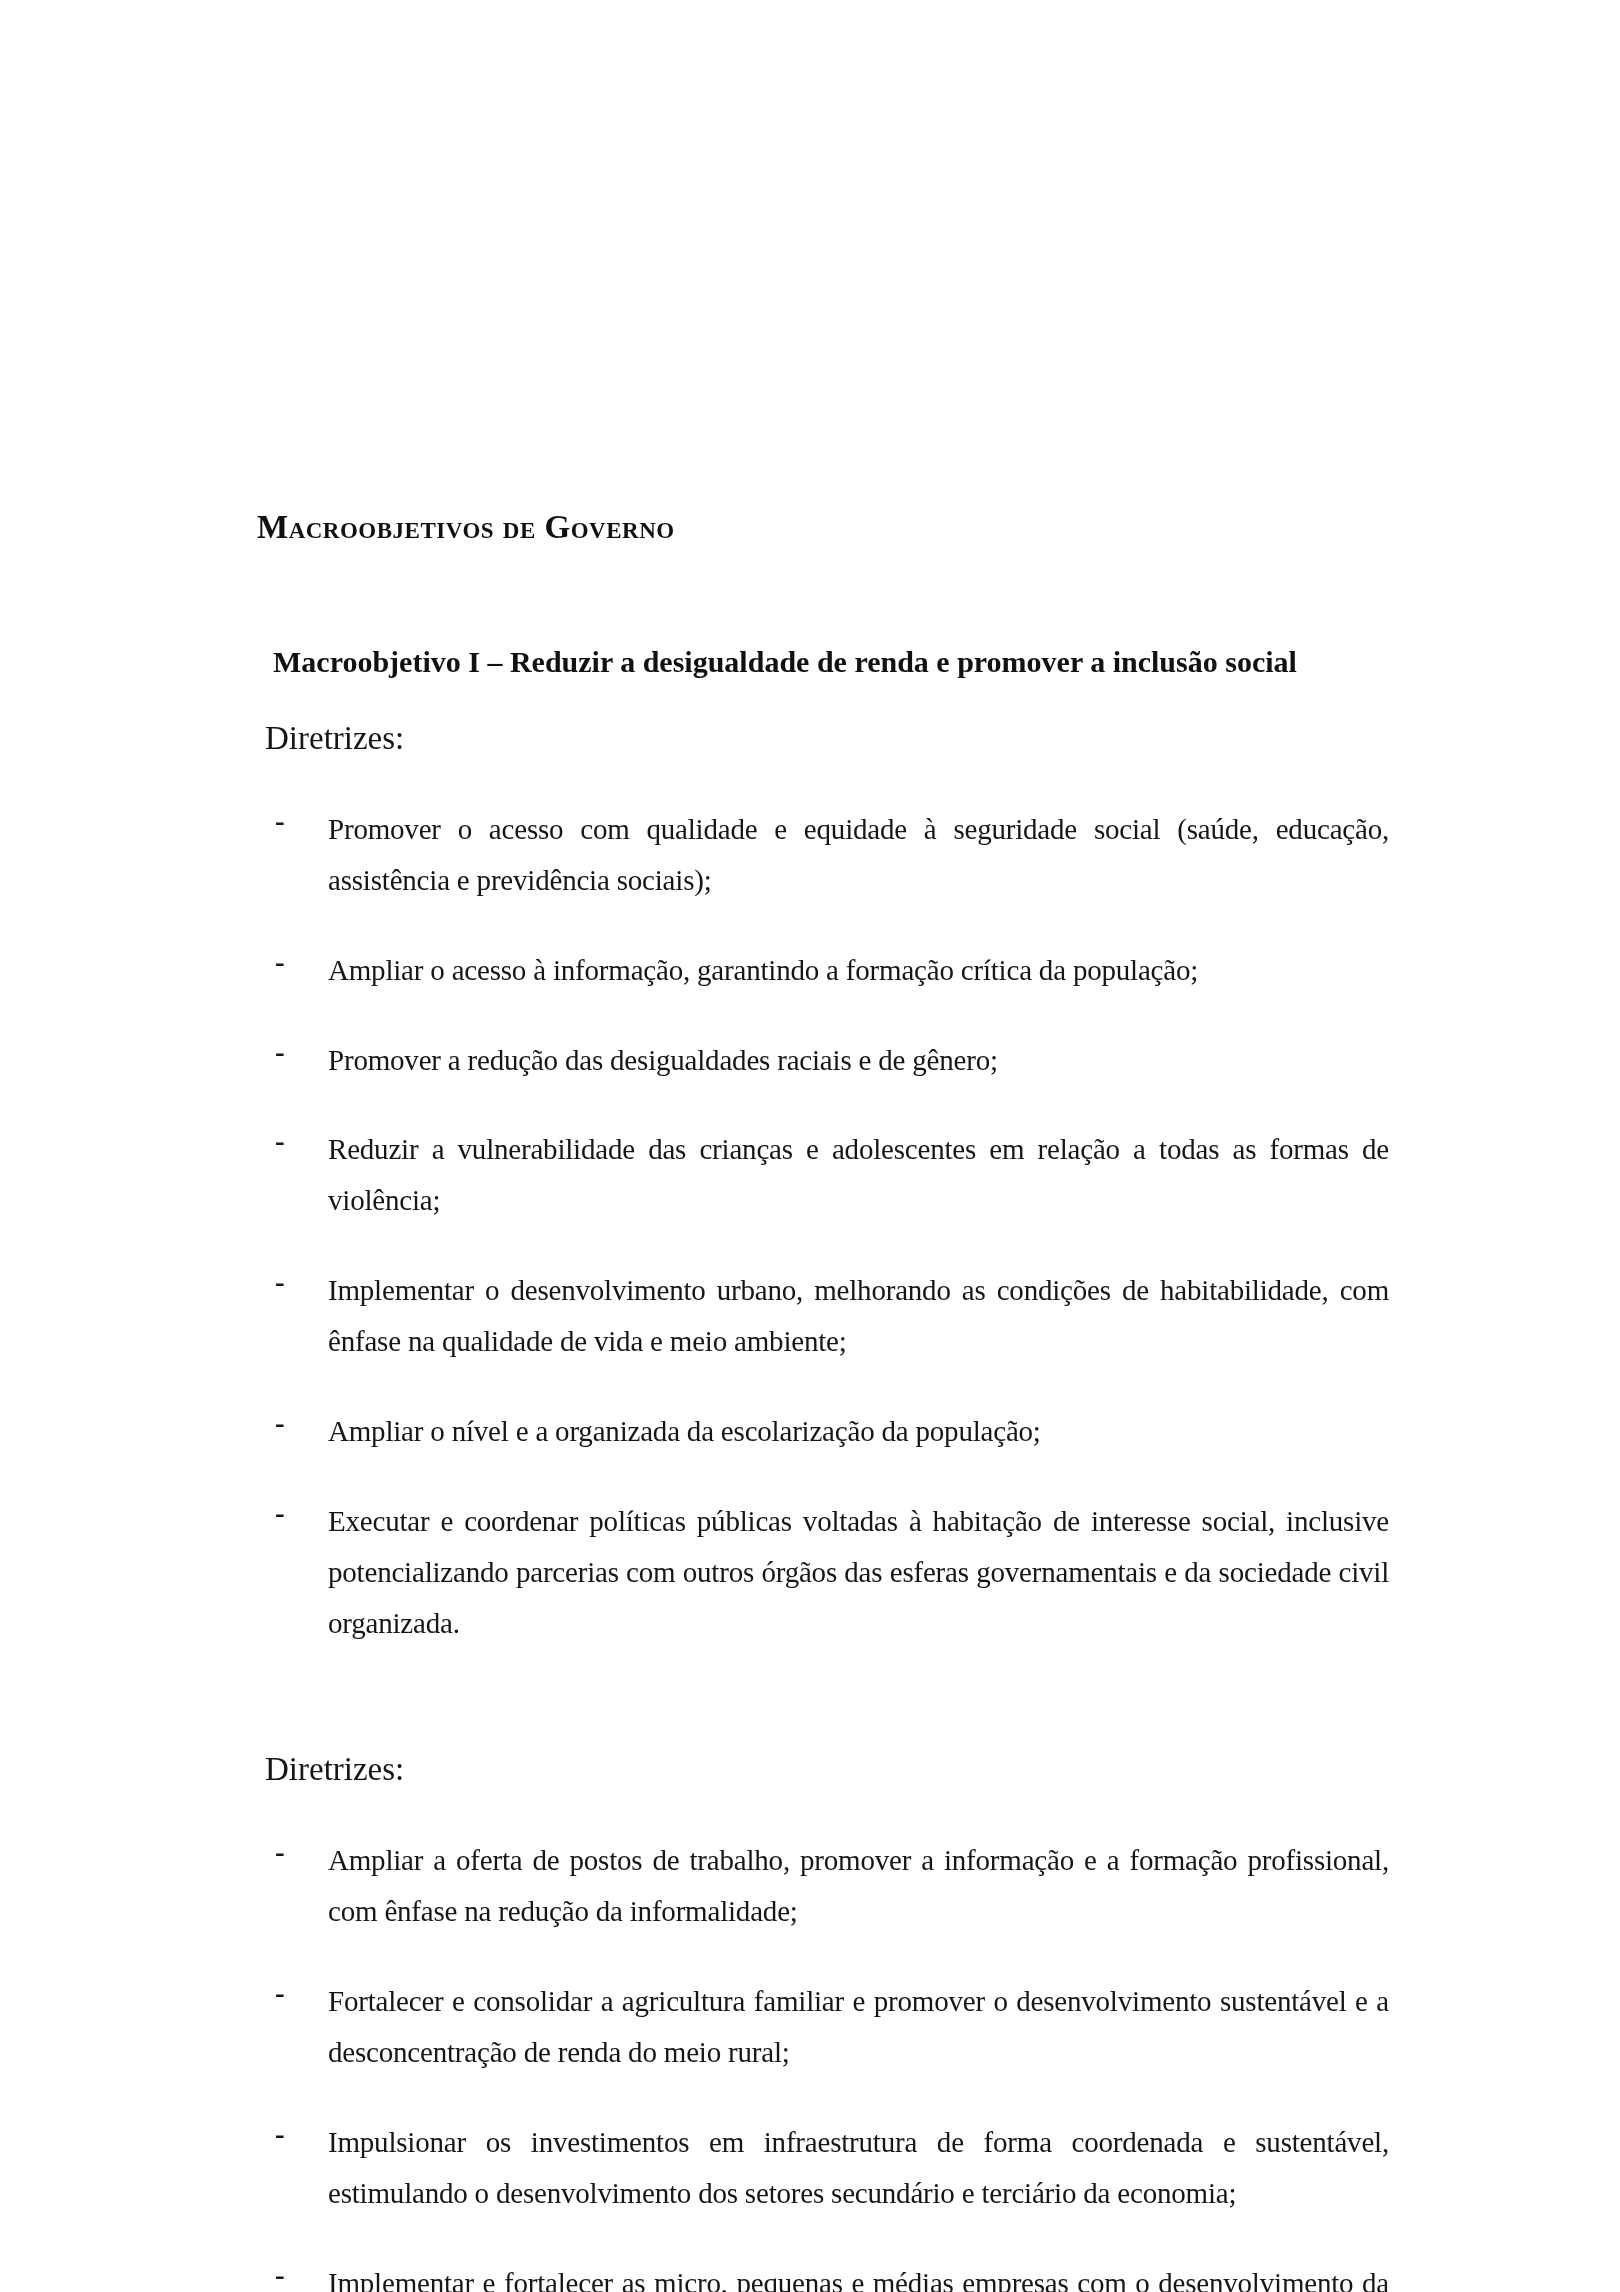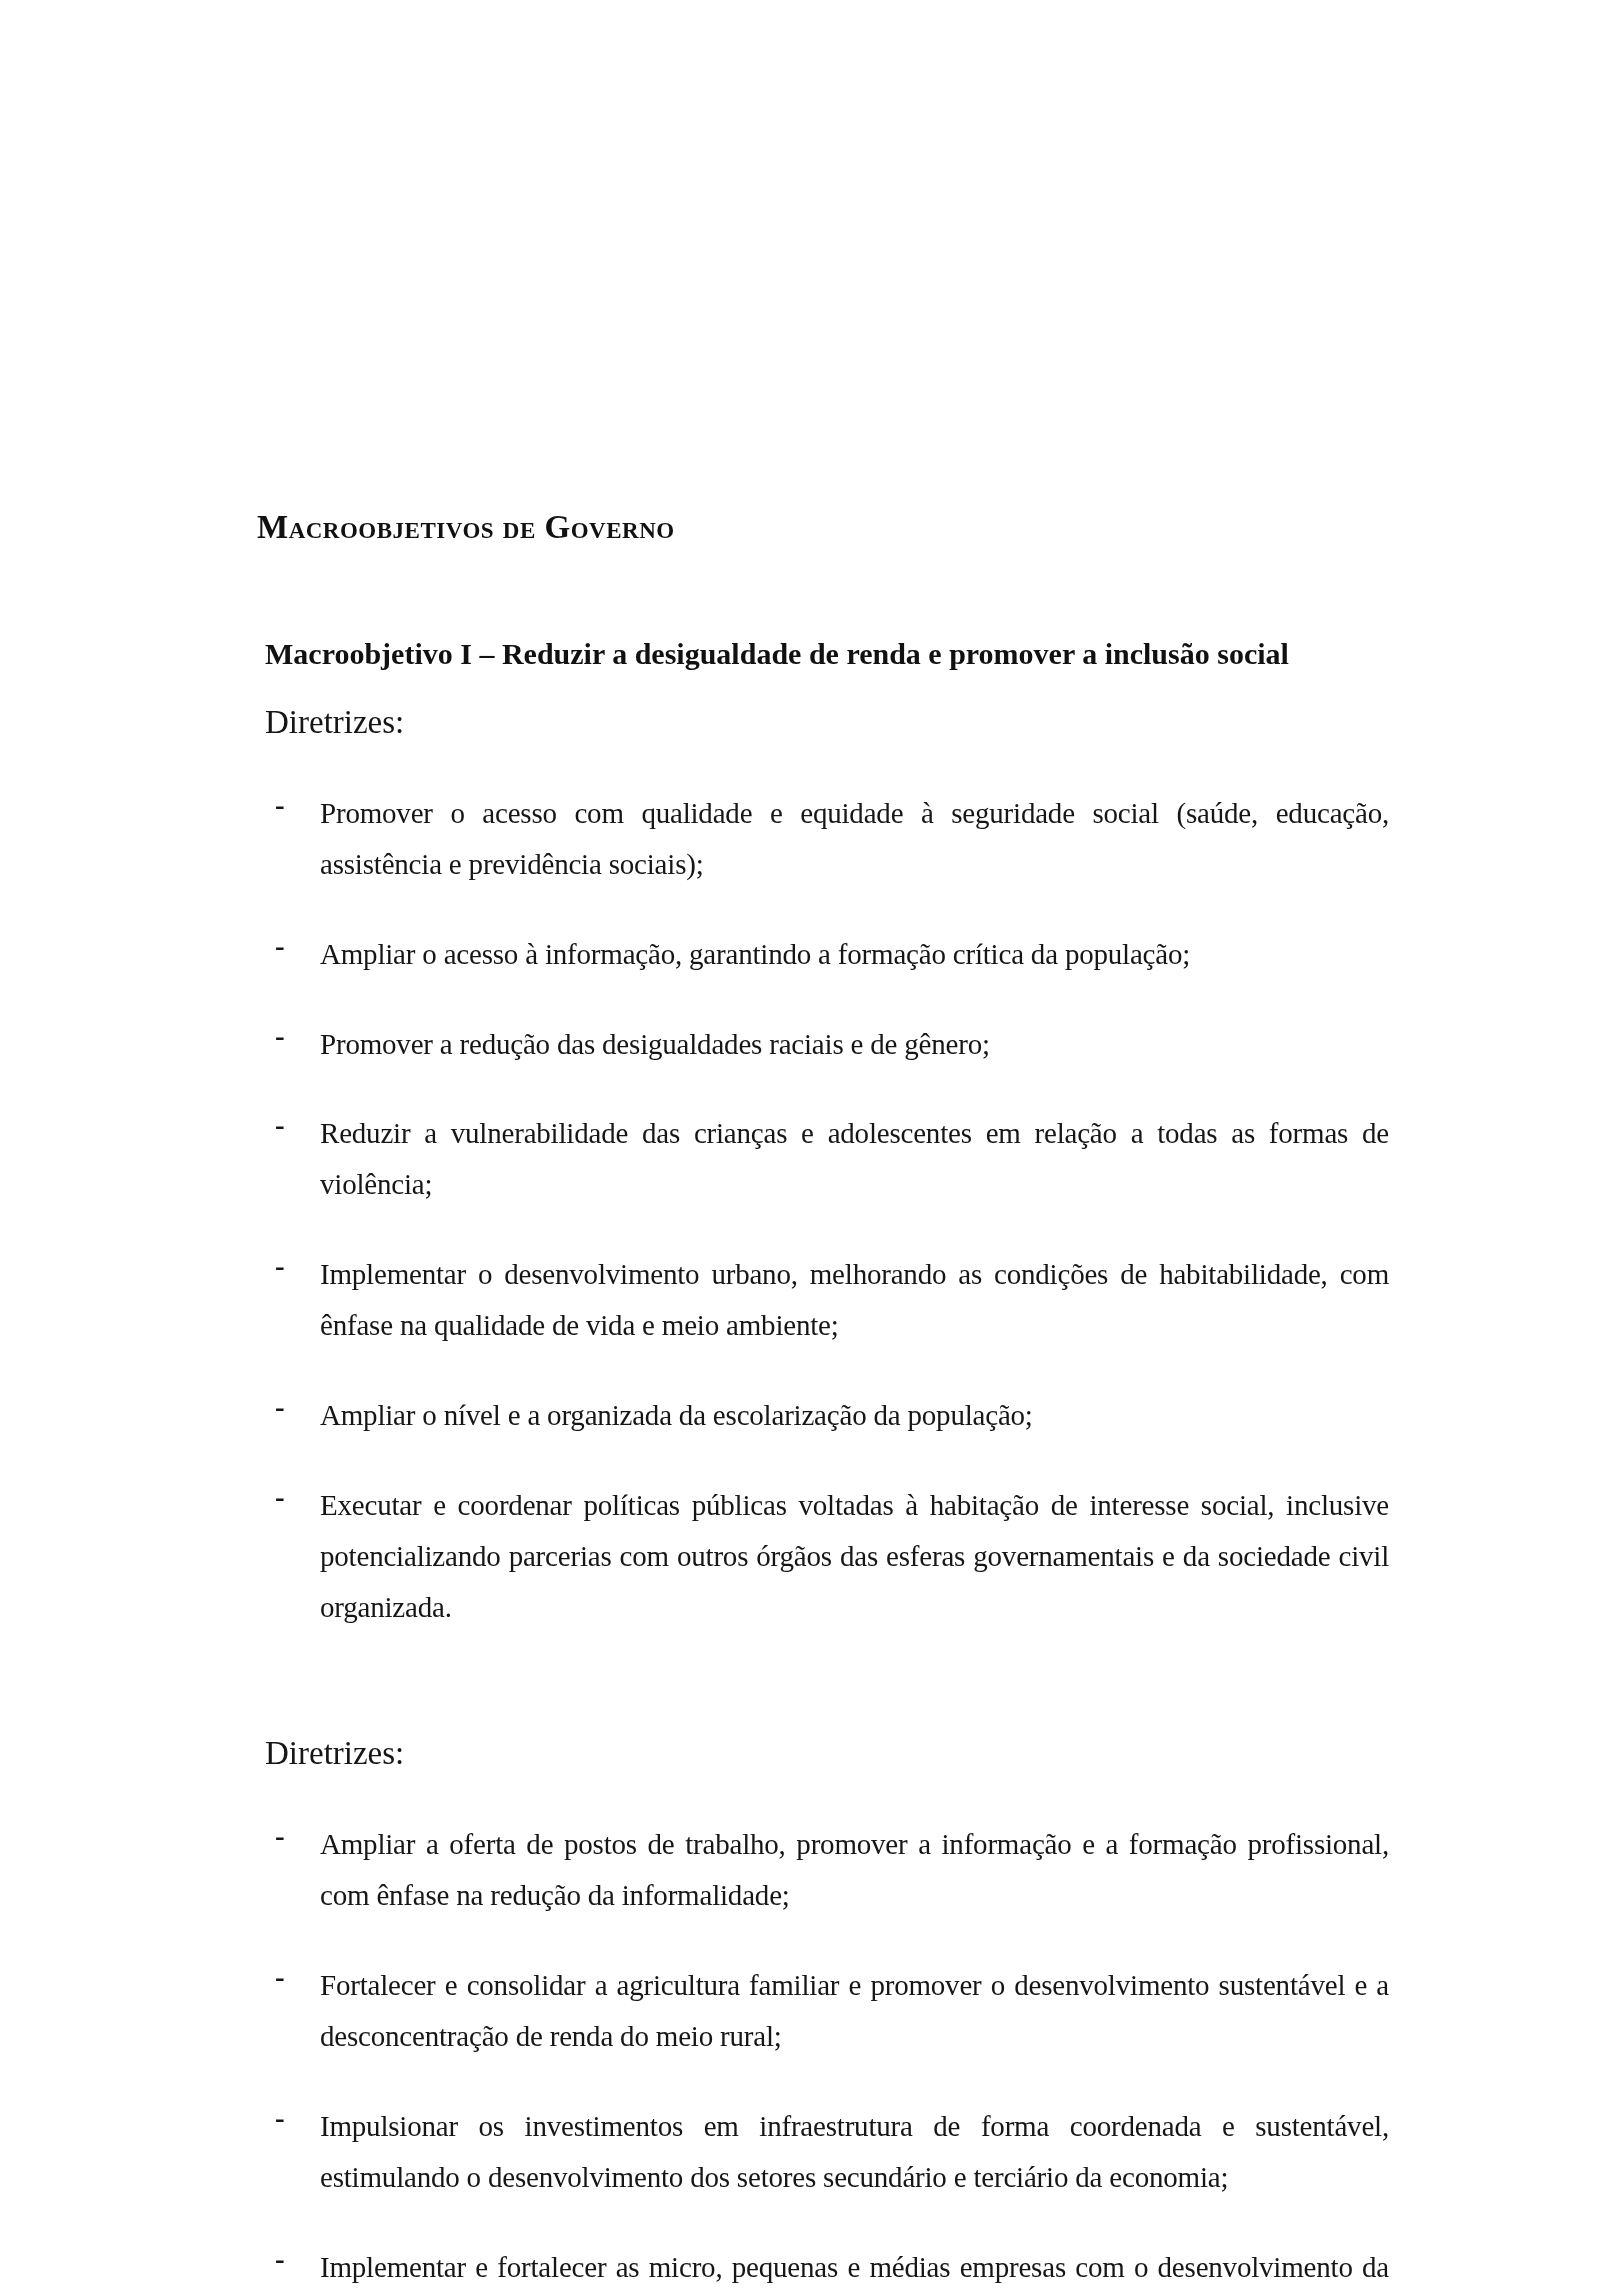--- a/index.html
+++ b/index.html
@@ -35,21 +35,21 @@
     margin: 0 0 49px 0;
     color: #111111;
   }
 
   .section-heading {
     font-size: 30px;
     font-weight: bold;
     line-height: 54px;
     text-align: justify;
     color: #111111;
-    margin: 0;
+    margin: 8px;
   }
 
   .section--second {
     margin-top: 47px;
   }
 
   .guidelines-label {
     font-size: 33px;
     line-height: 51px;
     margin: 0 0 7.8px 0;
@@ -76,20 +76,21 @@
     position: absolute;
     left: 2px;
     top: 0;
     line-height: 51px;
     font-weight: bold;
   }
 
   .bullet-text {
     text-align: justify;
     text-align-last: left;
+    margin-left: 8px;
   }
 </style>
 </head>
 <body>
 
 <div class="page">
   <div class="content">
 
     <h1 class="doc-title">Macroobjetivos de Governo</h1>
 

